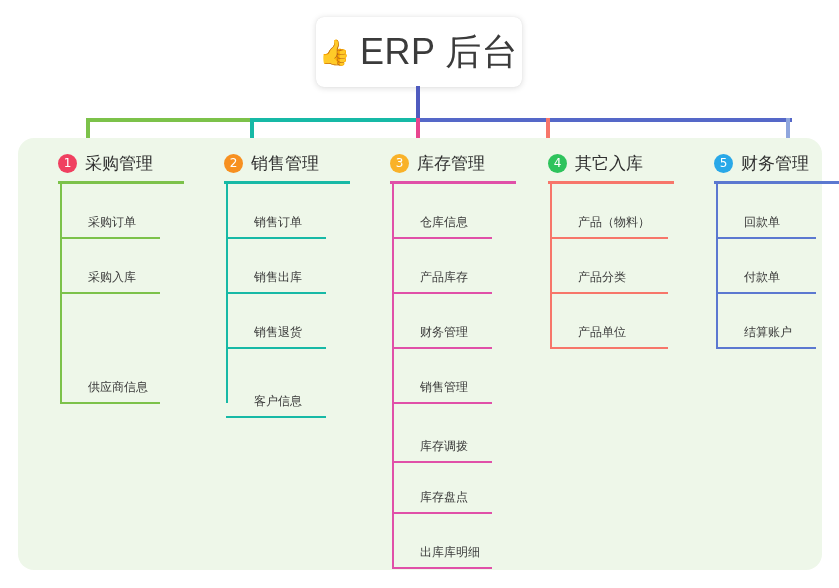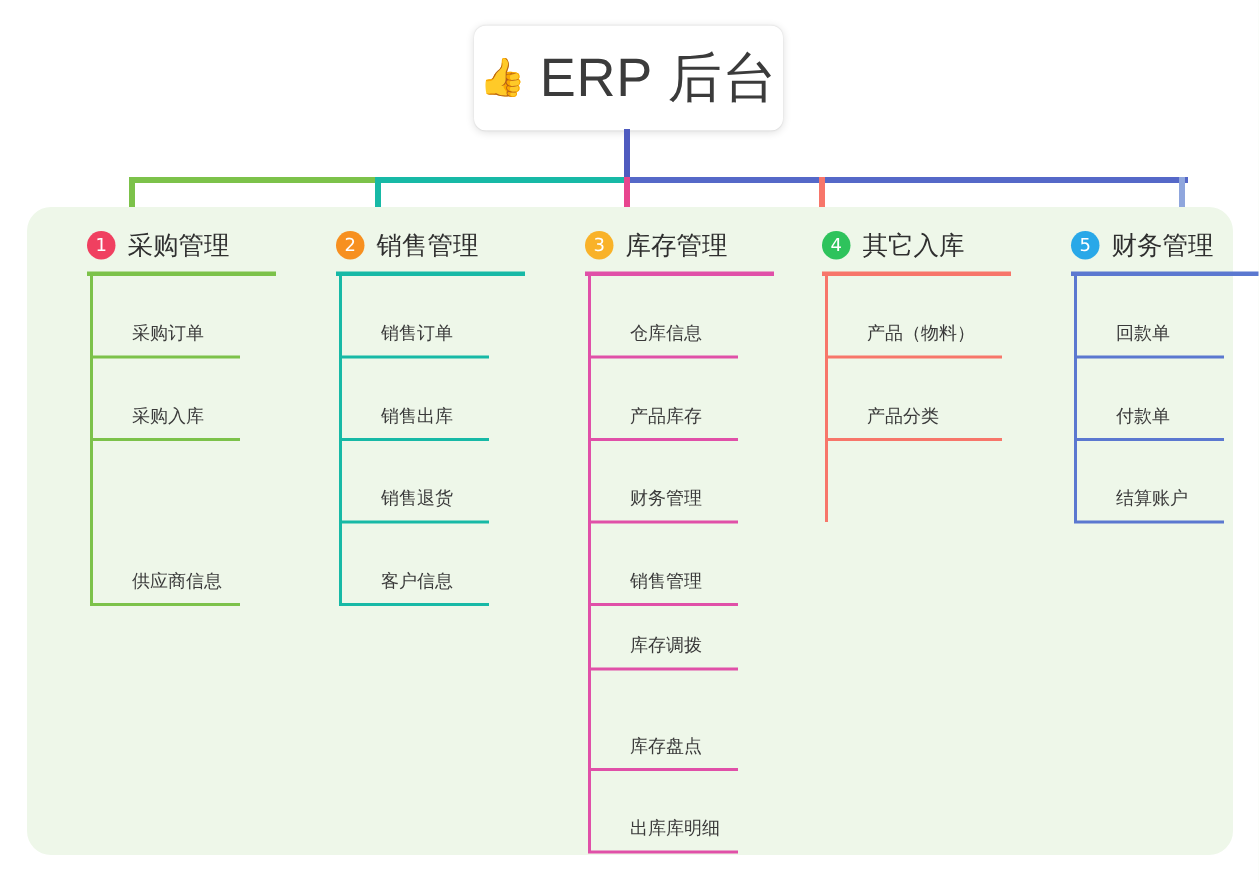--- a/index.html
+++ b/index.html
@@ -178,21 +178,21 @@
           <div class="leaf-underline" style="background: rgb(23, 185, 166); width: 100px;"></div>
         </div>
         <div class="leaf" style="top: 68px; width: 100px; height: 25px;">
           <span class="leaf-label">销售订单</span>
           <div class="leaf-underline" style="background: rgb(23, 185, 166); width: 100px;"></div>
         </div>
         <div class="leaf" style="top: 178px; width: 100px; height: 25px;">
           <span class="leaf-label">销售退货</span>
           <div class="leaf-underline" style="background: rgb(23, 185, 166); width: 100px;"></div>
         </div>
-        <div class="leaf" style="top: 233px; width: 100px; height: 25px; padding-left: 13px;">
+        <div class="leaf" style="top: 247px; width: 100px; height: 25px; padding-left: 13px;">
           <span class="leaf-label">客户信息</span>
           <div class="leaf-underline" style="background: rgb(23, 185, 166); width: 100px;"></div>
         </div>
       </div>
       <div class="column" style="left: 352px; width: 175px; top: 8px;">
         <div class="col-head">
           <span class="badge" style="background: rgb(249, 178, 41);">3</span>
           <span class="col-title">库存管理</span>
         </div>
         <div class="col-underline" style="background: rgb(224, 80, 168); width: 126px;"></div>
@@ -206,21 +206,21 @@
           <div class="leaf-underline" style="background: rgb(224, 80, 168); width: 100px;"></div>
         </div>
         <div class="leaf" style="top: 178px; width: 100px; height: 25px;">
           <span class="leaf-label">财务管理</span>
           <div class="leaf-underline" style="background: rgb(224, 80, 168); width: 100px;"></div>
         </div>
         <div class="leaf" style="top: 233px; width: 100px; height: 25px;">
           <span class="leaf-label">销售管理</span>
           <div class="leaf-underline" style="background: rgb(224, 80, 168); width: 100px;"></div>
         </div>
-        <div class="leaf" style="top: 276px; width: 100px; height: 25px;">
+        <div class="leaf" style="top: 292px; width: 100px; height: 25px;">
           <span class="leaf-label">库存调拨</span>
           <div class="leaf-underline" style="background: rgb(224, 80, 168); width: 100px;"></div>
         </div>
         <div class="leaf" style="top: 343px; width: 100px; height: 25px;">
           <span class="leaf-label">库存盘点</span>
           <div class="leaf-underline" style="background: rgb(224, 80, 168); width: 100px;"></div>
         </div>
         <div class="leaf" style="top: 398px; width: 100px; height: 25px;">
           <span class="leaf-label">出库库明细</span>
           <div class="leaf-underline" style="background: rgb(224, 80, 168); width: 100px;"></div>
@@ -234,20 +234,24 @@
         <div class="col-underline" style="background: rgb(247, 118, 106); width: 126px;"></div>
         <div class="col-spine" style="background: rgb(247, 118, 106); height: 164px;"></div>
         <div class="leaf" style="top: 68px; width: 118px; height: 25px;">
           <span class="leaf-label">产品（物料）</span>
           <div class="leaf-underline" style="background: rgb(247, 118, 106); width: 118px;"></div>
         </div>
         <div class="leaf" style="top: 123px; width: 118px; height: 25px;">
           <span class="leaf-label">产品分类</span>
           <div class="leaf-underline" style="background: rgb(247, 118, 106); width: 118px;"></div>
         </div>
+        <div class="leaf" style="top: 178px; width: 118px; height: 25px;">
+          <span class="leaf-label">产品单位</span>
+          <div class="leaf-underline" style="background: rgb(247, 118, 106); width: 118px;"></div>
+        </div>
       </div>
       <div class="column" style="left: 676px; width: 150px; top: 8px;">
         <div class="col-head">
           <span class="badge" style="background: rgb(41, 168, 232);">5</span>
           <span class="col-title">财务管理</span>
         </div>
         <div class="col-underline" style="background: rgb(91, 120, 208); width: 130px;"></div>
         <div class="col-spine" style="background: rgb(91, 120, 208); height: 164px;"></div>
         <div class="leaf" style="top: 68px; width: 100px; height: 25px;">
           <span class="leaf-label">回款单</span>

